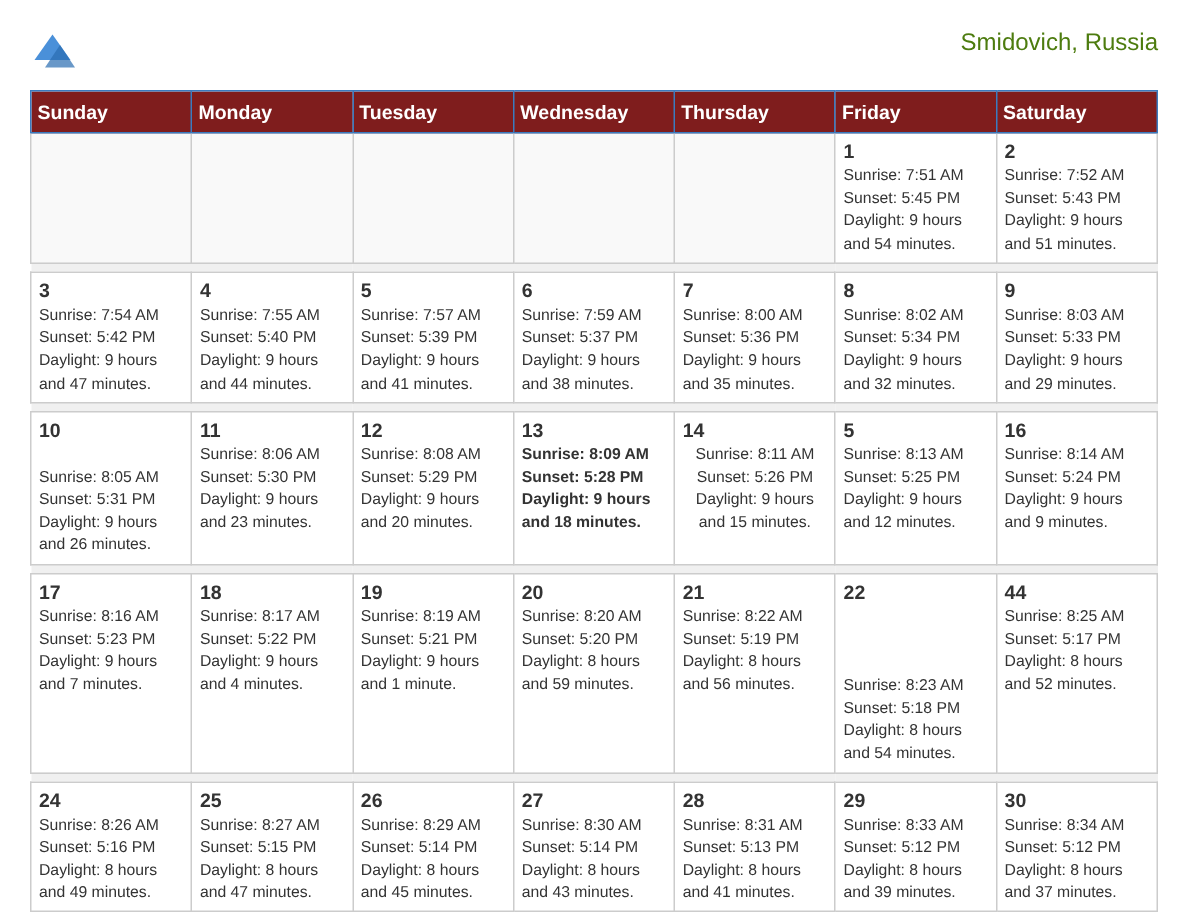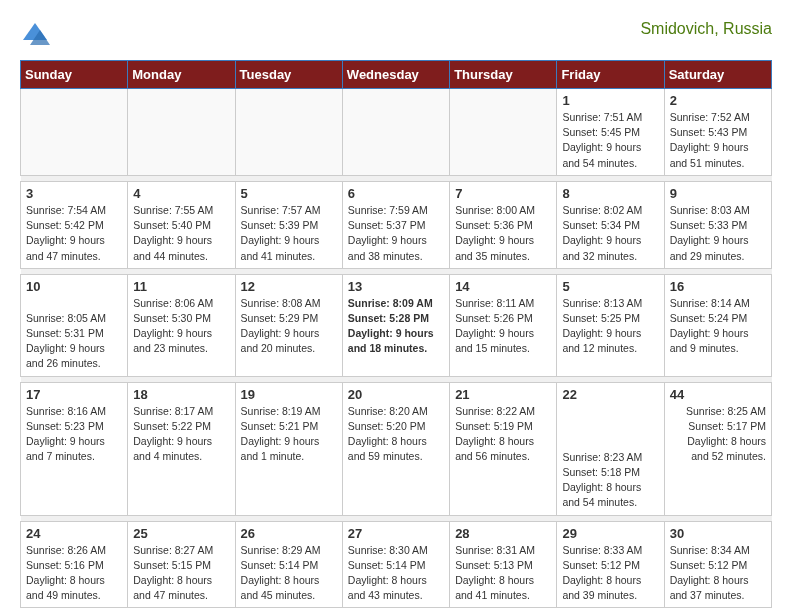--- a/index.html
+++ b/index.html
@@ -229,21 +229,21 @@
         </td>
         <td>
           <span class="day-number">13</span>
           <div class="day-info" style="white-space: pre-line; font-weight: bold;">Sunrise: 8:09 AM
 Sunset: 5:28 PM
 Daylight: 9 hours
 and 18 minutes.</div>
         </td>
         <td>
           <span class="day-number">14</span>
-          <div class="day-info" style="white-space: pre-line;">Sunrise: 8:11 AM
+          <div class="day-info" style="white-space: pre-line; text-align: center;">Sunrise: 8:11 AM
 Sunset: 5:26 PM
 Daylight: 9 hours
 and 15 minutes.</div>
         </td>
         <td>
           <span class="day-number">5</span>
           <div class="day-info" style="white-space: pre-line;">Sunrise: 8:13 AM
 Sunset: 5:25 PM
 Daylight: 9 hours
 and 12 minutes.</div>
@@ -303,21 +303,21 @@
         </td>
         <td>
           <span class="day-number">22</span>
           <div class="day-info" style="white-space: pre-line; margin-top: 48px;">Sunrise: 8:23 AM
 Sunset: 5:18 PM
 Daylight: 8 hours
 and 54 minutes.</div>
         </td>
         <td>
           <span class="day-number">44</span>
-          <div class="day-info" style="white-space: pre-line; text-align: right;">Sunrise: 8:25 AM
+          <div class="day-info" style="white-space: pre-line;">Sunrise: 8:25 AM
 Sunset: 5:17 PM
 Daylight: 8 hours
 and 52 minutes.</div>
         </td>
       </tr>
       <tr class="row-spacer">
         <td></td>
         <td></td>
         <td></td>
         <td></td>

